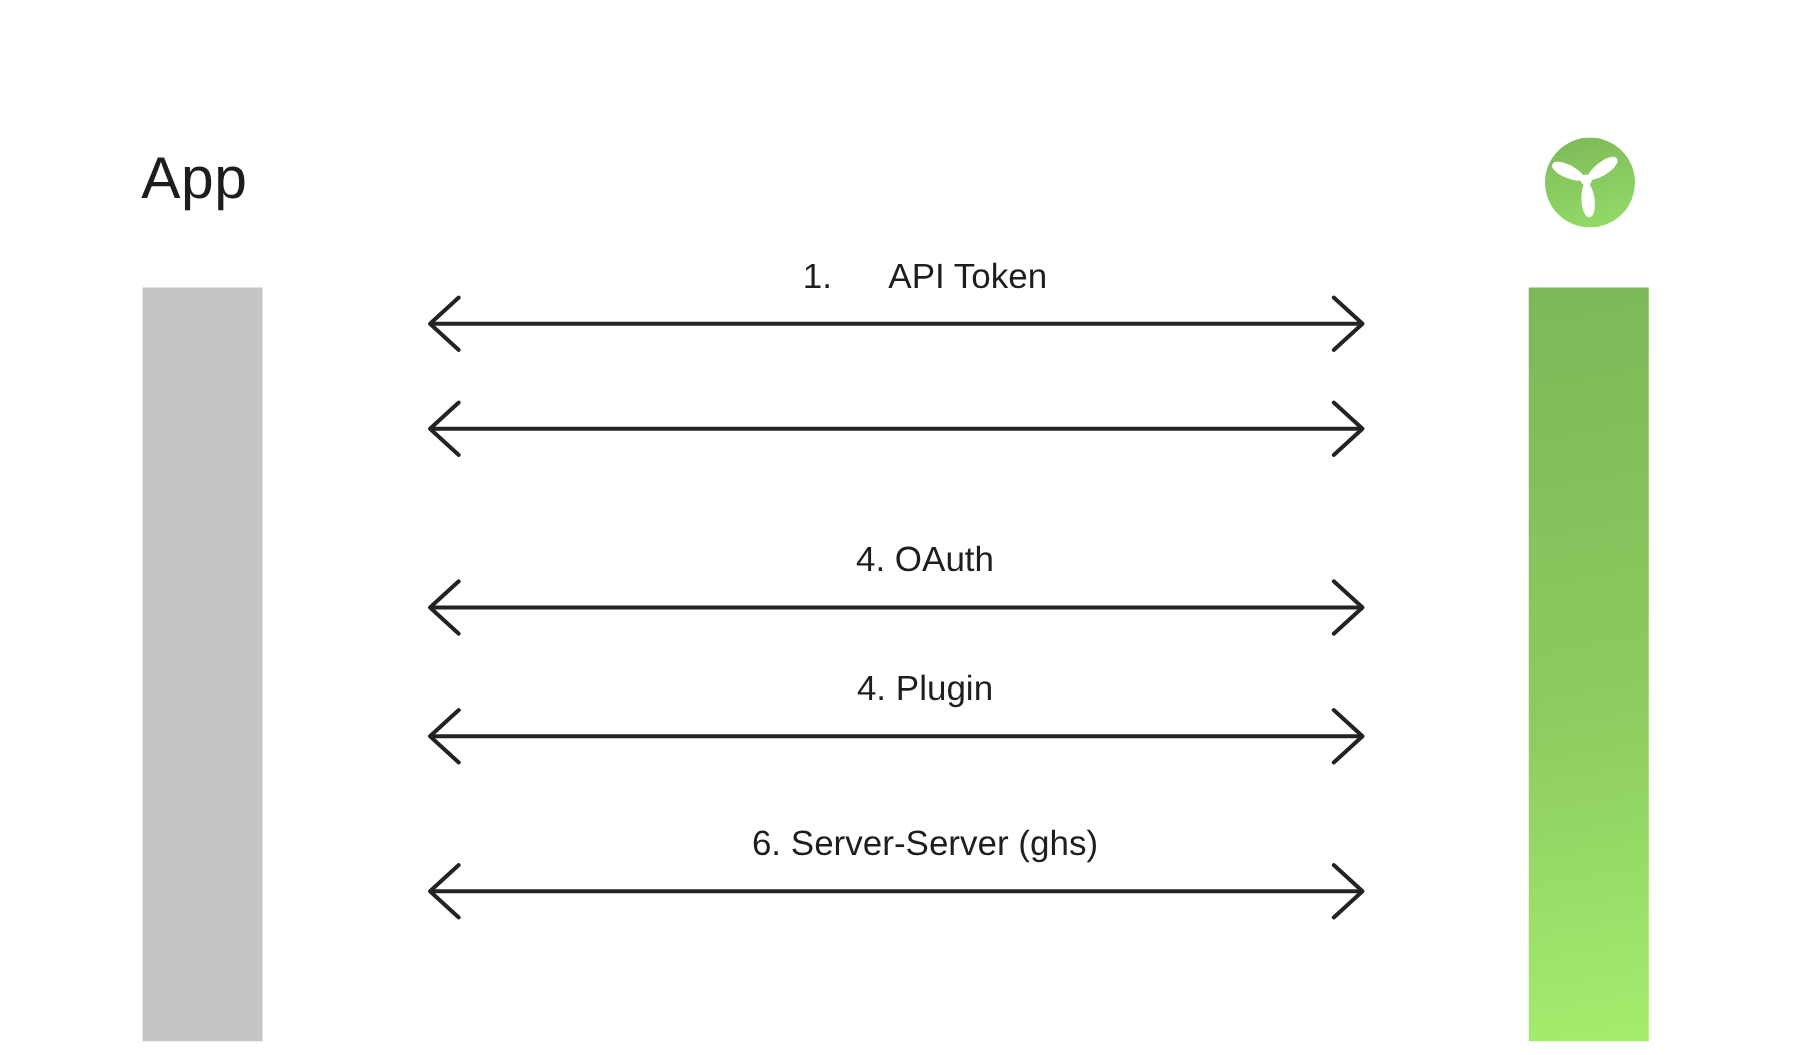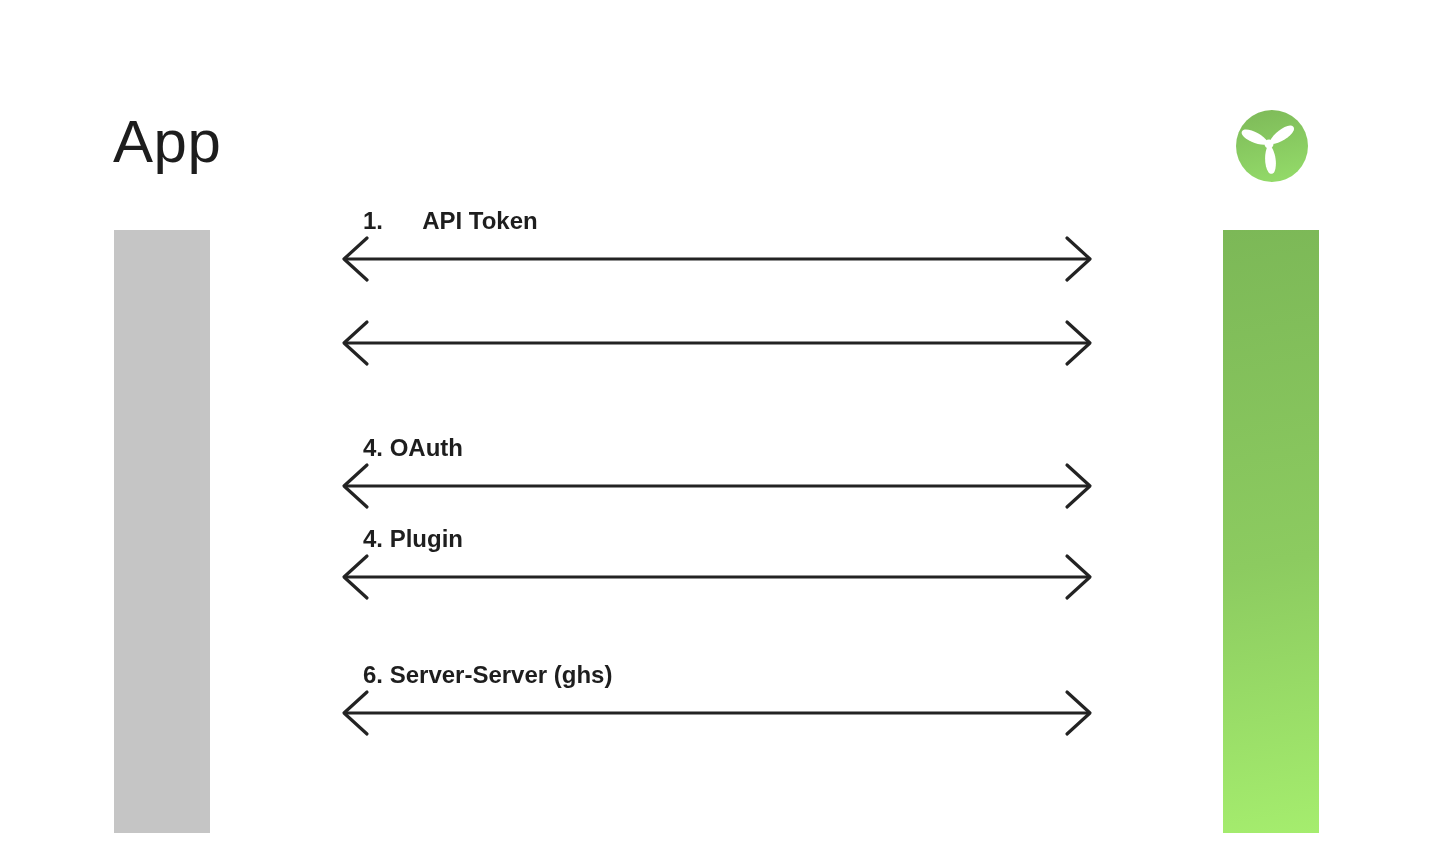--- a/index.html
+++ b/index.html
@@ -13,21 +13,21 @@
     width: 1436px;
     height: 844px;
     background: #ffffff;
     overflow: hidden;
   }
   .app-title {
     position: absolute;
     left: 113px;
     top: 116px;
     margin: 0;
-    font-size: 60px;
+    font-size: 47px;
     font-weight: 400;
     line-height: 52px;
     color: #1d1d1d;
     letter-spacing: 0.5px;
   }
   .logo {
     position: absolute;
     left: 1236px;
     top: 110px;
     width: 72px;
@@ -46,24 +46,24 @@
   .lifeline-right {
     left: 1223px;
     background: linear-gradient(170deg, #7cb857 0%, #8ccb60 55%, #a5ed6e 100%);
   }
   .msg-row {
     position: absolute;
     left: 340px;
     width: 754px;
   }
   .msg-label {
-    text-align: left;
+    text-align: center;
     transform: translateX(23px);
-    font-size: 24px;
-    font-weight: 700;
+    font-size: 28px;
+    font-weight: 400;
     color: #1e1e1e;
     height: 29px;
     line-height: 29px;
     white-space: pre;
   }
   .msg-arrow {
     display: block;
     width: 754px;
     height: 48px;
   }
@@ -128,21 +128,21 @@
 
   <div class="msg-row" style="top:433px">
     <div class="msg-label">4. OAuth</div>
     <svg class="msg-arrow" viewBox="0 0 754 48">
       <line class="stroke" x1="6" y1="24" x2="748" y2="24"></line>
       <polyline class="stroke" points="27,3 4,24 27,45"></polyline>
       <polyline class="stroke" points="727,3 750,24 727,45"></polyline>
     </svg>
   </div>
 
-  <div class="msg-row" style="top:524px">
+  <div class="msg-row" style="top:536px">
     <div class="msg-label">4. Plugin</div>
     <svg class="msg-arrow" viewBox="0 0 754 48">
       <line class="stroke" x1="6" y1="24" x2="748" y2="24"></line>
       <polyline class="stroke" points="27,3 4,24 27,45"></polyline>
       <polyline class="stroke" points="727,3 750,24 727,45"></polyline>
     </svg>
   </div>
 
   <div class="msg-row" style="top:660px">
     <div class="msg-label">6. Server-Server (ghs)</div>

